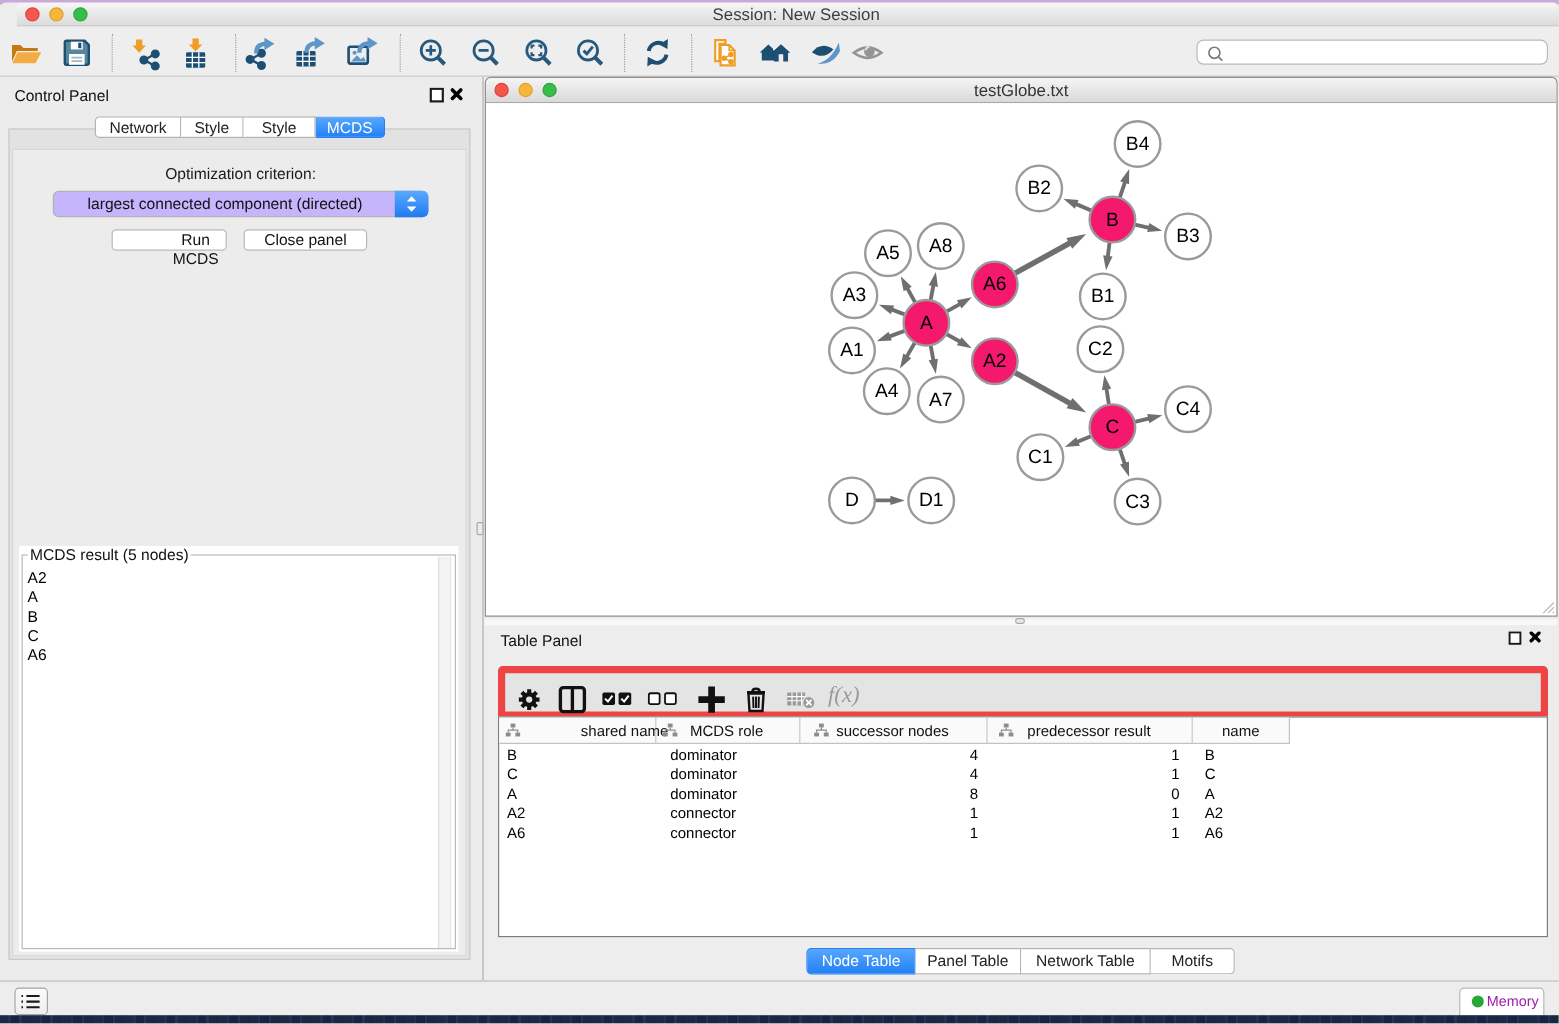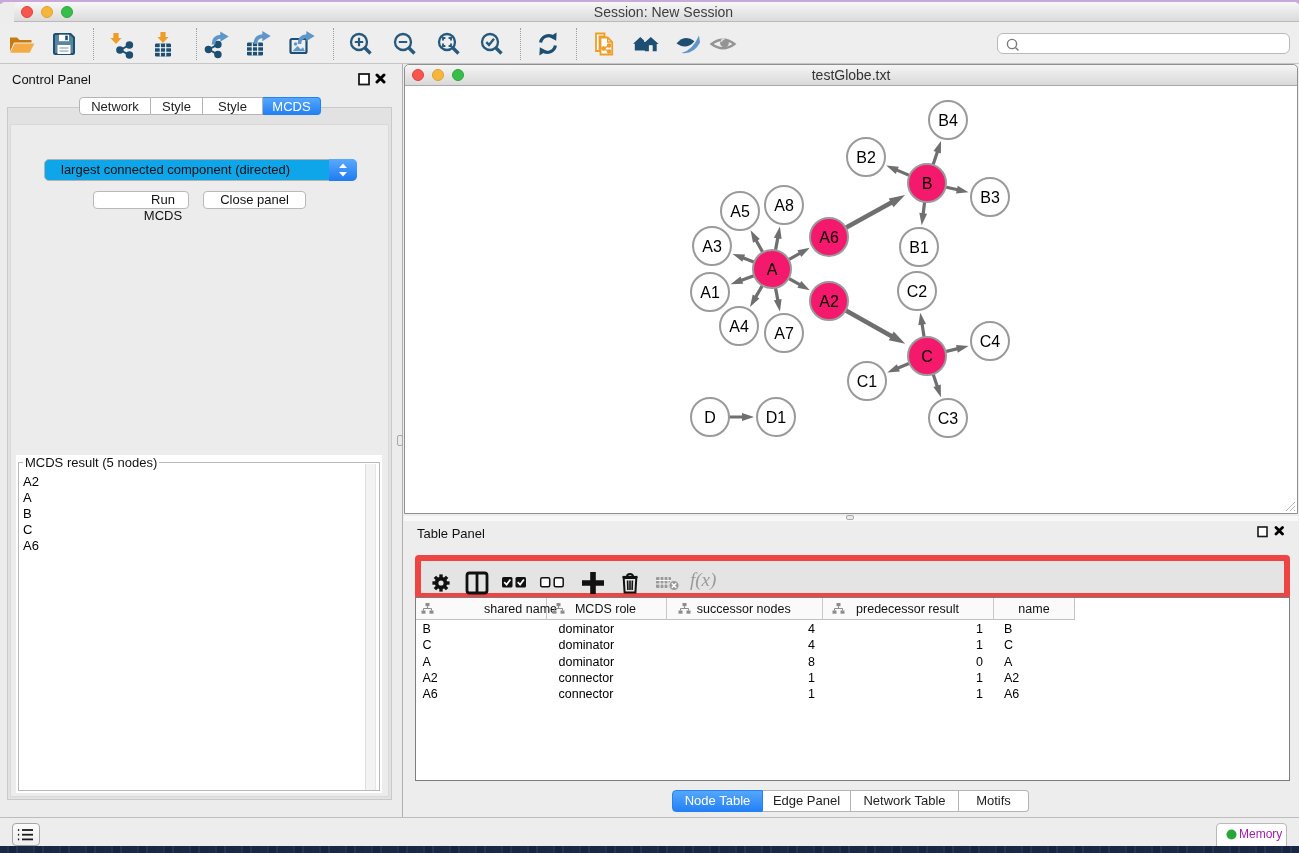--- a/index.html
+++ b/index.html
@@ -24,21 +24,21 @@
 .cp { left:0; top:62px; width:403px; height:755px; background:#ececec; border-right:1px solid #b0b0b0; }
 .cp-title { left:12px; top:8px; font-size:13px; color:#111; }
 .panel-outer { left:7px; top:43px; width:385px; height:693px; background:#e2e2e2; border:1px solid #c9c9c9; }
 .panel-inner { left:10px; top:60px; width:379px; height:673px; background:#ececec; border:1px solid #d9d9d9; }
 .tabs { left:79px; top:32.5px; height:18px; display:flex; }
 .tab { height:18px; border:1px solid #b4b4b4; border-left:none; background:#fff; font-size:13px; color:#222; text-align:center; line-height:17px; }
 .tab:first-child { border-left:1px solid #b4b4b4; border-radius:4px 0 0 4px; }
 .tab:last-child { border-radius:0 4px 4px 0; }
 .tab.sel { background:linear-gradient(#55a7fd,#2381f5); color:#fff; border-color:#2381f5; }
 .opt-label { left:33px; top:12px; width:313px; text-align:center; font-size:13px; color:#1a1a1a; }
-.combo { left:33px; top:34px; width:313px; height:22px; background:#0ea5e9; border:1px solid #b2b2b2; border-radius:5px; font-size:13px; color:#111; line-height:20px; padding-left:16px; }
+.combo { left:33px; top:34px; width:313px; height:22px; background:#c4b5fd; border:1px solid #b2b2b2; border-radius:5px; font-size:13px; color:#111; line-height:20px; padding-left:28px; }
 .combo-cap { right:-1px; top:-1px; width:28px; height:22px; border-radius:0 5px 5px 0; background:linear-gradient(#59a9fd,#1f7bf2); }
 .btn { height:18px; background:#fff; border:1px solid #b9b9b9; border-radius:4px; font-size:13px; color:#111; text-align:center; line-height:16px; top:66px; }
 .fieldset { left:5px; top:330px; width:366px; height:338px; background:#fff; }
 .fs-border { left:2px; top:7px; right:2px; bottom:2px; border:1px solid #b9b9b9; position:absolute; }
 .fs-legend { left:7px; top:0px; background:#fff; font-size:13px; color:#111; padding:0 2px; position:absolute; }
 .fs-list { left:7px; top:19px; font-size:13px; color:#000; line-height:16px; position:absolute; }
 .fs-scroll { right:6px; top:9px; width:11px; height:326px; background:#f3f3f3; border-left:1px solid #dedede; border-right:1px solid #e6e6e6; position:absolute; }
 
 .gwin { left:404px; top:62px; width:894px; height:450px; background:#fff; border:1px solid #8f8f8f; border-radius:5px 5px 0 0; }
 .gtitle { left:0; top:0; width:892px; height:21px; background:linear-gradient(#f5f5f5,#d9d9d9); border-bottom:1px solid #a8a8a8; border-radius:5px 5px 0 0; }
@@ -207,20 +207,21 @@
 </svg>
   </div>
   <div class="abs cp">
     <div class="abs cp-title">Control Panel</div>
     <svg class="abs" width="32" height="14" style="left:357px;top:9px">
         <rect x="2" y="1" width="10" height="10.5" fill="#fff" stroke="#1a1a1a" stroke-width="1.8"></rect>
         <path d="M20 2 L27 9 M27 2 L20 9" stroke="#000" stroke-width="3" stroke-linecap="round"></path>
       </svg>
     <div class="abs panel-outer"></div>
     <div class="abs panel-inner">
+      <div class="abs opt-label">Optimization criterion:</div>
       <div class="abs combo">largest connected component (directed)
         <div class="abs combo-cap">
           <svg width="28" height="22">
               <path d="M14 4.5 L18 9 L10 9 Z" fill="#fff"></path>
               <path d="M14 17.5 L18 13 L10 13 Z" fill="#fff"></path>
             </svg>
         </div>
       </div>
       <div class="abs btn" style="left:82px;width:96px;padding-left:44px;">Run MCDS</div>
       <div class="abs btn" style="left:192px;width:103px;">Close panel</div>
@@ -458,21 +459,21 @@
       <div class="abs trow" style="left:406px;top:72.9px;width:161px;text-align:right;">1</div>
       <div class="abs trow" style="left:588px;top:72.9px;width:80px;">A2</div>
       <div class="abs trow" style="left:6.5px;top:89.2px;width:100px;">A6</div>
       <div class="abs trow" style="left:142.5px;top:89.2px;width:110px;">connector</div>
       <div class="abs trow" style="left:250px;top:89.2px;width:149px;text-align:right;">1</div>
       <div class="abs trow" style="left:406px;top:89.2px;width:161px;text-align:right;">1</div>
       <div class="abs trow" style="left:588px;top:89.2px;width:80px;">A6</div>
   </div>
   <div class="btabs">
     <div class="btab sel" style="width:91px">Node Table</div>
-    <div class="btab" style="width:88px">Edge Panel</div>
+    <div class="btab" style="width:88px">Panel Table</div>
     <div class="btab" style="width:108px">Network Table</div>
     <div class="btab" style="width:70px">Motifs</div>
   </div>
   <div class="abs statusbar">
     <div class="abs sb-left">
       <svg width="18" height="14" style="position:absolute;left:4px;top:4px">
           <g stroke="#1a1a1a" stroke-width="1.8">
             <line x1="0.9" y1="2" x2="2.2" y2="2"></line>
             <line x1="5" y1="2" x2="16" y2="2"></line>
             <line x1="0.9" y1="6.7" x2="2.2" y2="6.7"></line>

